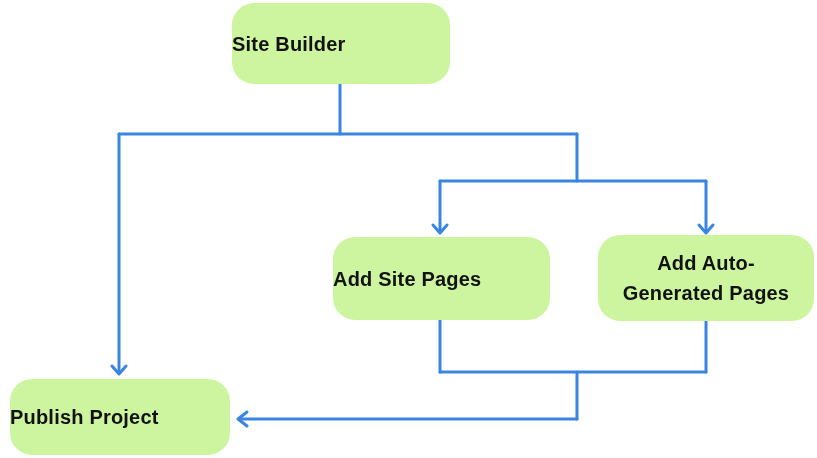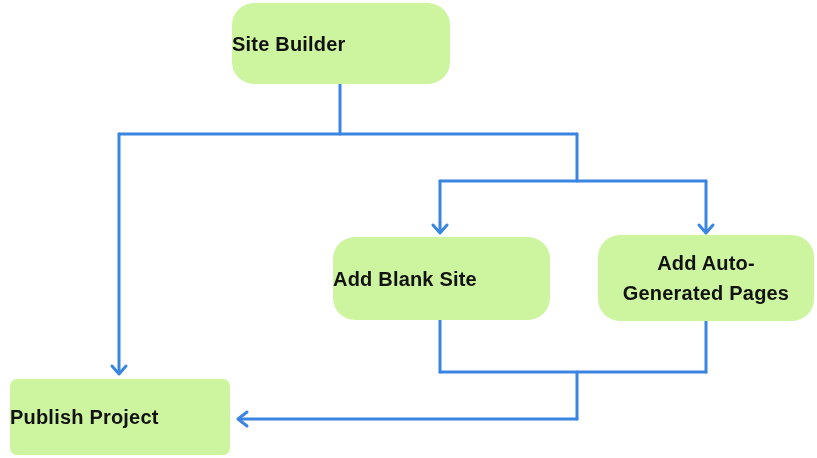--- a/index.html
+++ b/index.html
@@ -43,21 +43,21 @@
     text-align: center;
     font-weight: bold;
     font-size: 20px;
     line-height: 1.5;
     color: var(--node-text);
     letter-spacing: 0.2px;
   }
   .node-site-builder   { left: 232px; top: 3px;   width: 218px; height: 81px; }
   .node-add-blank      { left: 333px; top: 237px; width: 217px; height: 83px; }
   .node-add-auto       { left: 598px; top: 235px; width: 216px; height: 86px; padding: 8px 12px; }
-  .node-publish        { left: 10px;  top: 379px; width: 220px; height: 76px; border-radius: 7px; }
+  .node-publish        { left: 10px;  top: 379px; width: 220px; height: 76px; }
 </style>
 </head>
 <body>
 
 <div class="canvas">
 
   <svg class="edges" viewBox="0 0 817 458" aria-hidden="true">
 
     <path d="M340 84 V134"></path>
 
@@ -83,21 +83,21 @@
 
     <path d="M577 419 H240"></path>
     <path d="M247 412 L238 419 L247 426"></path>
   </svg>
 
   <div class="node node-site-builder">
     <span>Site Builder</span>
   </div>
 
   <div class="node node-add-blank">
-    <span>Add Blank Site</span>
+    <span>Add Site Pages</span>
   </div>
 
   <div class="node node-add-auto">
     <span>Add Auto-Generated Pages</span>
   </div>
 
   <div class="node node-publish">
     <span>Publish Project</span>
   </div>
 

